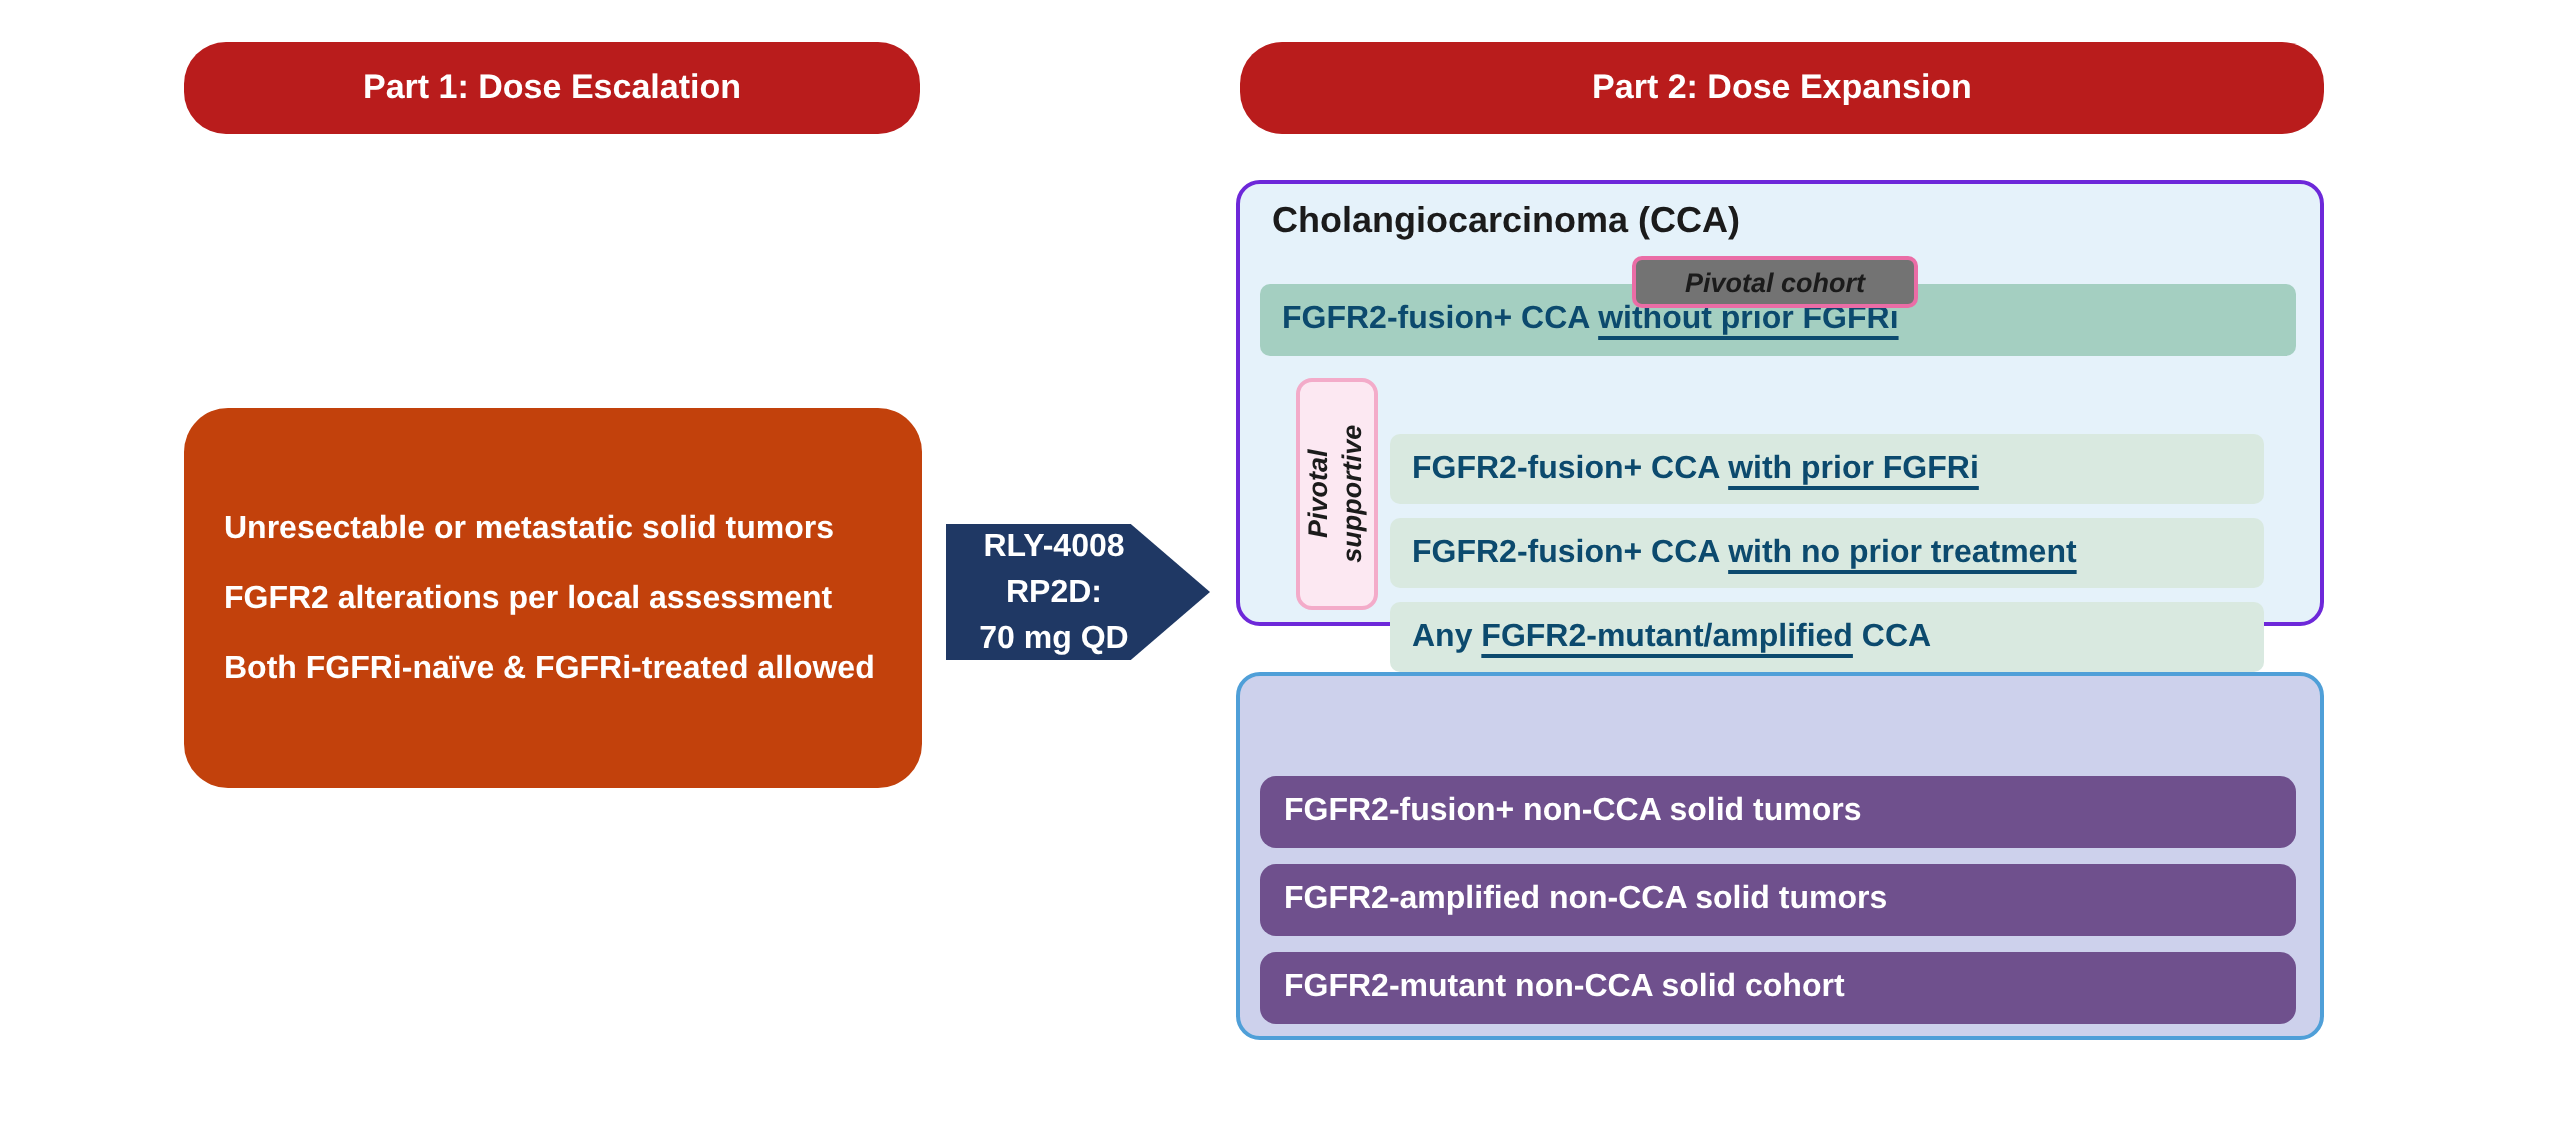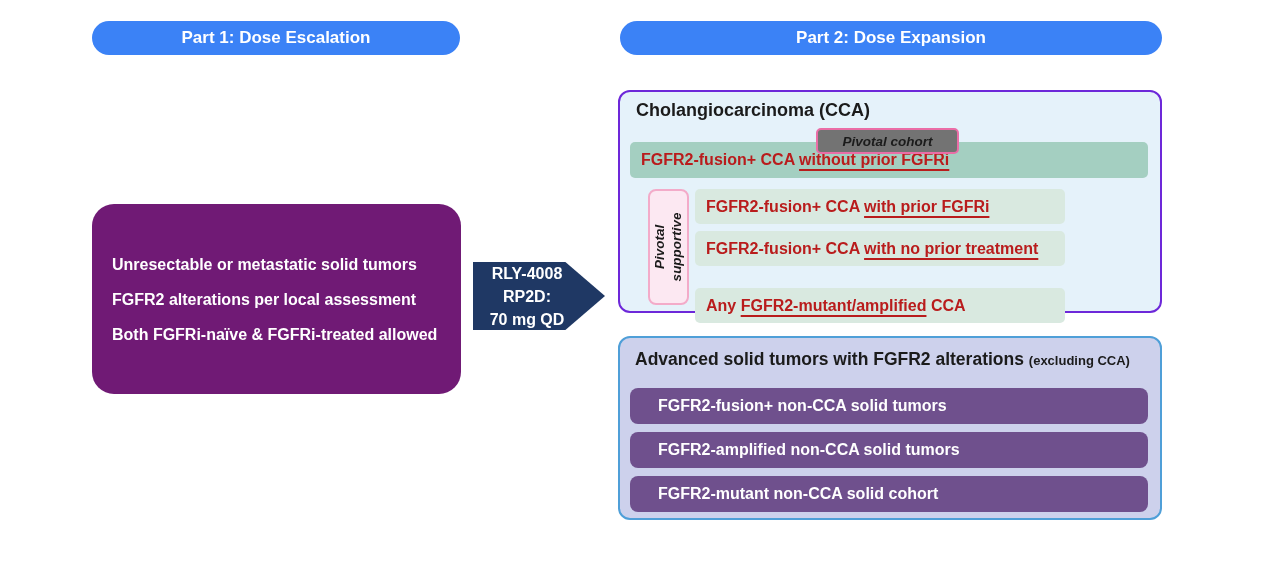--- a/index.html
+++ b/index.html
@@ -2,31 +2,31 @@
 <html><head>
 <meta charset="utf-8">
 <style>
   html,body { margin:0; padding:0; background:#ffffff; }
   .canvas {
     position:relative; width:1280px; height:572px; background:#ffffff;
     font-family:"Liberation Sans", sans-serif; overflow:hidden;
   }
   
   .pill {
-    position:absolute; height:34px; background:#3b82f6; border-radius:21px;
+    position:absolute; height:46px; background:#b91c1c; border-radius:21px;
     color:#ffffff; font-weight:bold; font-size:17px;
     display:flex; align-items:center; justify-content:center;
   }
   .pill-part1 { left:92px;  top:21px; width:368px; }
   .pill-part2 { left:620px; top:21px; width:542px; }
 
   
   .elig-box {
     position:absolute; left:92px; top:204px; width:369px; height:190px;
-    background:#701a75; border-radius:22px; color:#ffffff;
+    background:#c2410c; border-radius:22px; color:#ffffff;
     display:flex; flex-direction:column; justify-content:center;
     padding-left:20px; padding-right:10px; box-sizing:border-box;
   }
   .elig-line { font-weight:bold; font-size:16px; line-height:35px; white-space:nowrap; }
 
   
   .rp2d-arrow {
     position:absolute; left:473px; top:262px; width:132px; height:68px;
     background:#1f3864;
     clip-path:polygon(0 0, 70% 0, 100% 50%, 70% 100%, 0 100%);
@@ -40,21 +40,21 @@
     position:absolute; left:618px; top:90px; width:544px; height:223px;
     background:#e5f2fa; border:2px solid #6d28d9; border-radius:12px;
     box-sizing:border-box;
   }
   .cca-title {
     position:absolute; left:16px; top:8px;
     font-size:18px; font-weight:bold; color:#1b1b1b; white-space:nowrap;
   }
   .bar {
     position:absolute; display:flex; align-items:center;
-    font-weight:bold; font-size:16px; color:#b91c1c;
+    font-weight:bold; font-size:16px; color:#0c4a6e;
     box-sizing:border-box; white-space:nowrap;
   }
   .bar-pivotal {
     left:10px; top:50px; width:518px; height:36px;
     background:#a4cfc1; border-radius:5px; padding-left:11px;
   }
   .badge-pivotal {
     position:absolute; left:196px; top:36px; width:143px; height:26px;
     background:#737373; border:2px solid #ea6da6; border-radius:5px;
     display:flex; align-items:center; justify-content:center;
@@ -65,40 +65,40 @@
     position:absolute; left:28px; top:97px; width:41px; height:116px;
     background:#fce8f2; border:2px solid #f3abc9; border-radius:8px;
     display:flex; align-items:center; justify-content:center; box-sizing:border-box;
   }
   .vlabel-inner {
     transform:rotate(-90deg);
     font-style:italic; font-weight:bold; font-size:13.5px; color:#1b1b1b;
     text-align:center; line-height:1.25; white-space:nowrap;
   }
   .bar-supportive {
-    left:75px; width:370px; height:35px;
-    background:#d9e9e0; border-radius:5px; padding-left:11px;
+    left:75px; width:437px; height:35px;
+    background:#d9e9e0; border-radius:5px; padding-left:11px;margin-top:28px;
   }
-  .sup-0 { top:97px; } .sup-1 { top:139px; } .sup-2 { top:196px; }
+  .sup-0 { top:97px; } .sup-1 { top:139px; } .sup-2 { top:181px; }
   .u { text-decoration:underline; text-decoration-thickness:2px; text-underline-offset:4px; }
 
   
   .noncca-box {
     position:absolute; left:618px; top:336px; width:544px; height:184px;
     background:#cdd1ec; border:2px solid #4f9fd8; border-radius:12px;
     box-sizing:border-box;
   }
   .noncca-title {
     position:absolute; left:15px; top:11px;
     font-size:17.5px; font-weight:bold; color:#1b1b1b; white-space:nowrap;
   }
   .noncca-note { font-size:13px; font-weight:bold; }
   .bar-purple {
     left:10px; width:518px; height:36px;
-    background:#6f508d; border-radius:8px; padding-left:28px;
+    background:#6f508d; border-radius:8px; padding-left:12px;
     color:#ffffff; font-size:16px;
   }
   .pur-0 { top:50px; } .pur-1 { top:94px; } .pur-2 { top:138px; }
 </style>
 </head>
 <body>
 
 <div class="canvas">
 
   <div class="pill pill-part1">
@@ -143,24 +143,20 @@
     </div>
     <div class="bar bar-supportive sup-1">
       <span><span>FGFR2-fusion+ CCA </span><span class="u">with no prior treatment</span><span></span></span>
     </div>
     <div class="bar bar-supportive sup-2">
       <span><span>Any </span><span class="u">FGFR2-mutant/amplified</span><span> CCA</span></span>
     </div>
   </div>
 
   <div class="noncca-box">
-    <div class="noncca-title">
-      <span>Advanced solid tumors with FGFR2 alterations</span>
-      <span class="noncca-note">(excluding CCA)</span>
-    </div>
     <div class="bar bar-purple pur-0">
       <span>FGFR2-fusion+ non-CCA solid tumors</span>
     </div>
     <div class="bar bar-purple pur-1">
       <span>FGFR2-amplified non-CCA solid tumors</span>
     </div>
     <div class="bar bar-purple pur-2">
       <span>FGFR2-mutant non-CCA solid cohort</span>
     </div>
   </div>

